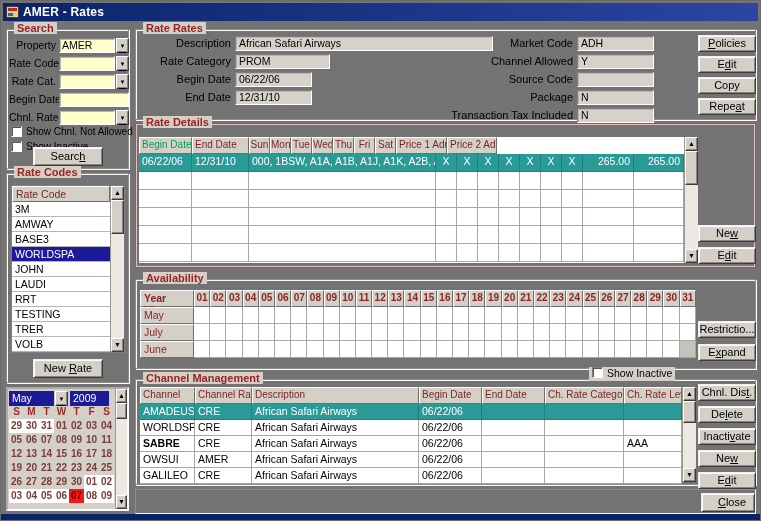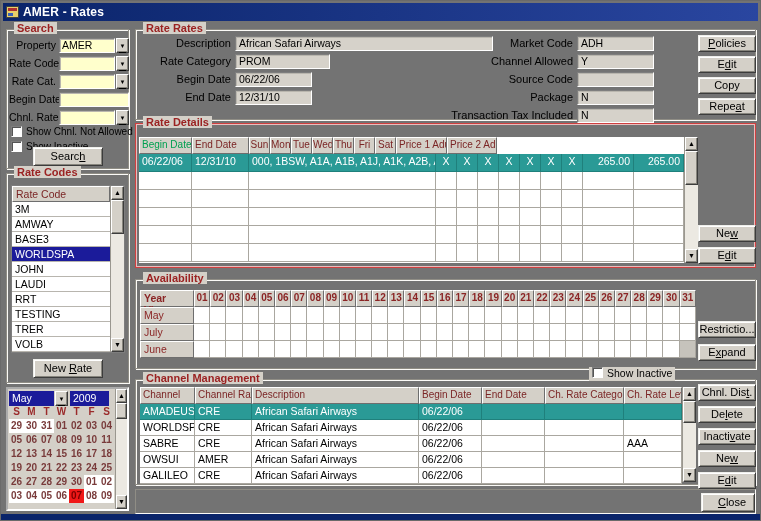--- a/index.html
+++ b/index.html
@@ -560,21 +560,21 @@
           <div class="trow">
             <span class="td" style="width: 55px; height: 16px;">WORLDSPA</span>
             <span class="td" style="width: 57px; height: 16px;">CRE</span>
             <span class="td" style="width: 167px; height: 16px;">African Safari Airways</span>
             <span class="td" style="width: 63px; height: 16px;">06/22/06</span>
             <span class="td" style="width: 63px; height: 16px;"></span>
             <span class="td" style="width: 79px; height: 16px;"></span>
             <span class="td" style="width: 58px; height: 16px;"></span>
           </div>
           <div class="trow">
-            <span class="td" style="width: 55px; height: 16px;">SABRE</span>
+            <span class="td" style="width: 55px; height: 16px; font-weight: bold;">SABRE</span>
             <span class="td" style="width: 57px; height: 16px;">CRE</span>
             <span class="td" style="width: 167px; height: 16px;">African Safari Airways</span>
             <span class="td" style="width: 63px; height: 16px;">06/22/06</span>
             <span class="td" style="width: 63px; height: 16px;"></span>
             <span class="td" style="width: 79px; height: 16px;"></span>
             <span class="td" style="width: 58px; height: 16px;">AAA</span>
           </div>
           <div class="trow">
             <span class="td" style="width: 55px; height: 16px;">OWSUI</span>
             <span class="td" style="width: 57px; height: 16px;">AMER</span>

